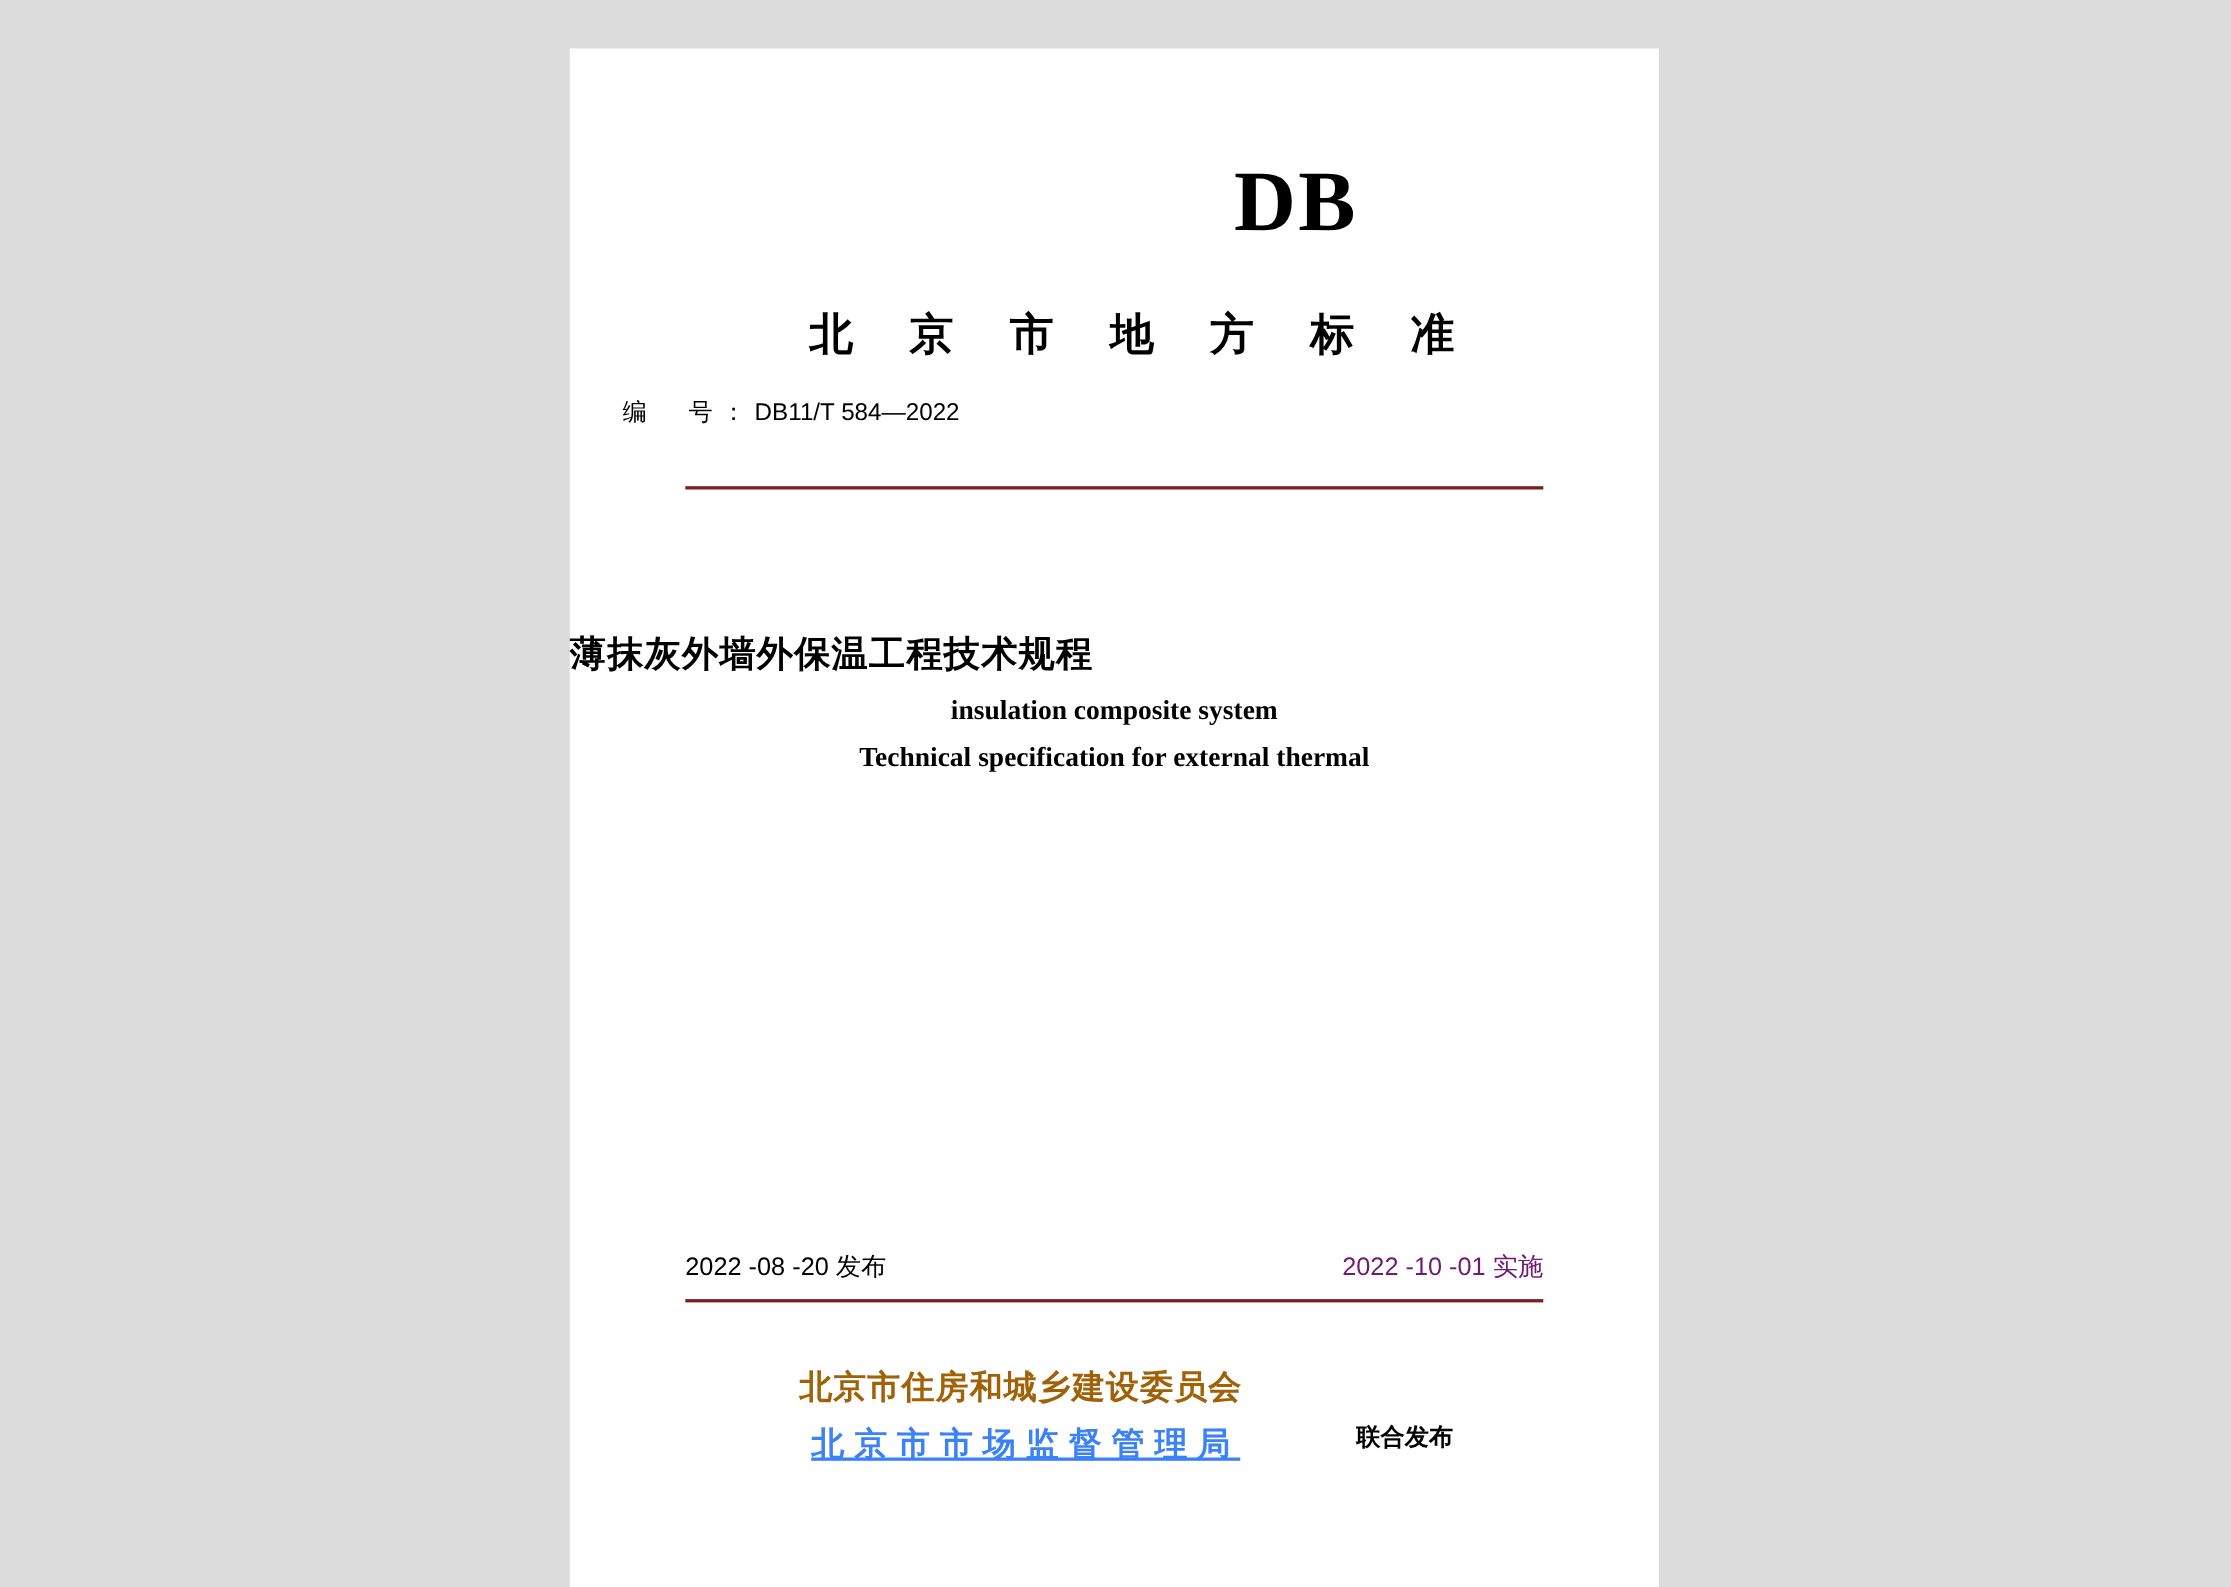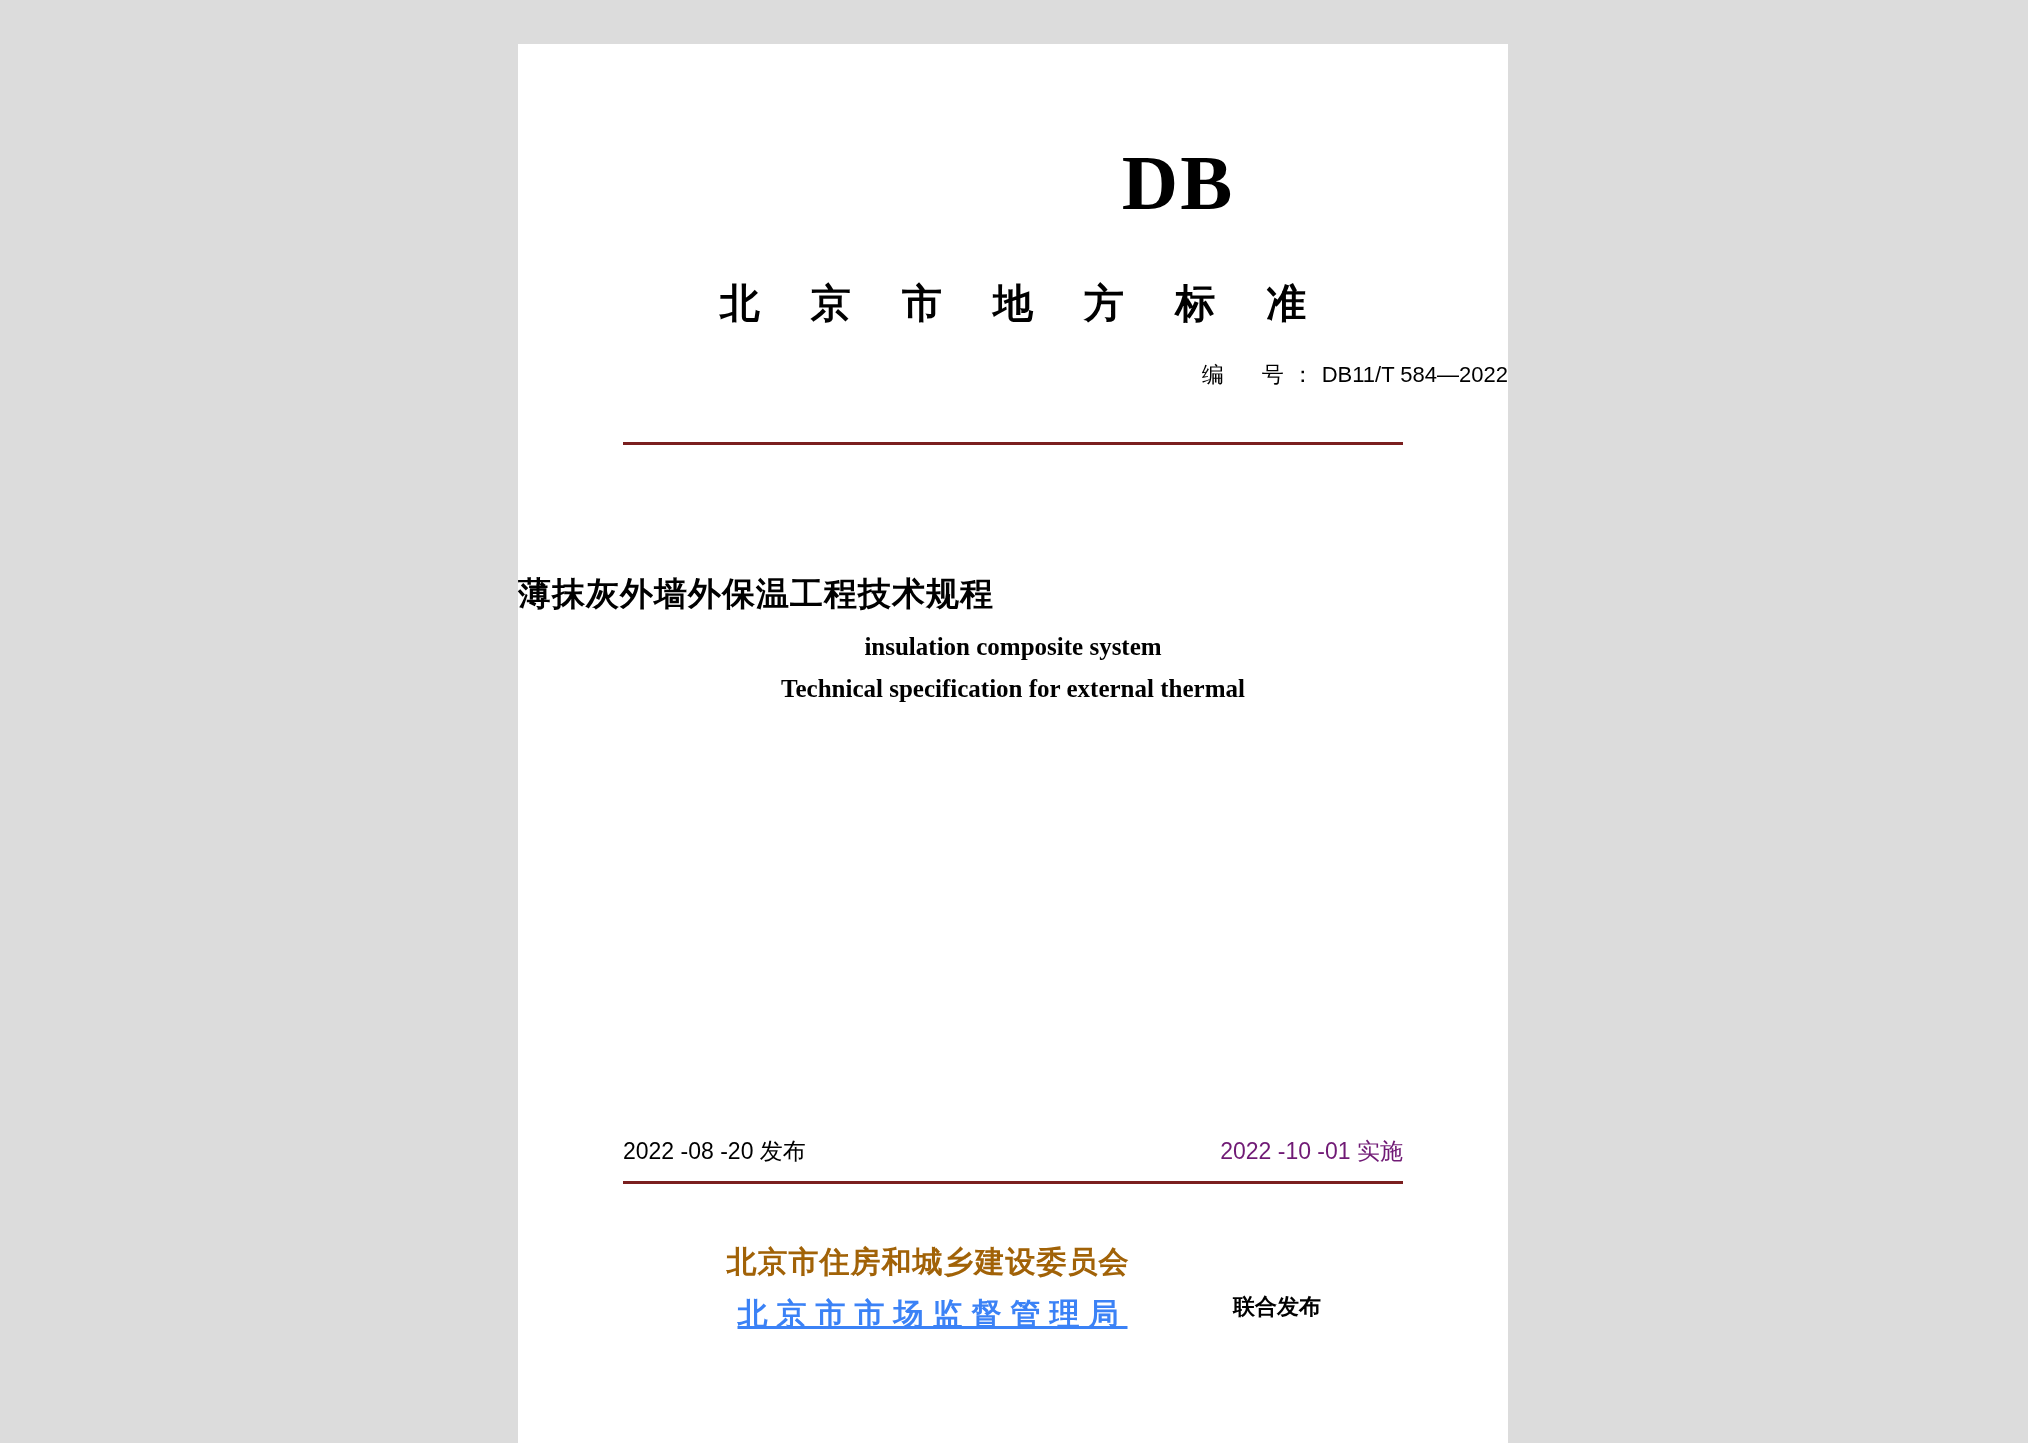--- a/index.html
+++ b/index.html
@@ -53,30 +53,32 @@
     left: 0;
     top: 232px;
     width: 990px;
     text-align: center;
     font-family: "Liberation Sans", sans-serif;
     font-weight: bold;
     font-size: 40px;
     letter-spacing: 20px;
     color: #000;
     text-indent: 20px;
+    padding-left: 16px;
   }
   .std-number {
     position: absolute;
     left: 0;
     top: 316px;
     width: 990px;
-    text-align: right;
+    text-align: left;
     font-family: "Liberation Sans", sans-serif;
     font-size: 22px;
     color: #000;
+    padding-left: 48px;
   }
   .std-number .lbl {
     letter-spacing: 8px;
   }
   .rule-top {
     position: absolute;
     left: 105px;
     top: 398px;
     width: 780px;
     height: 3px;

